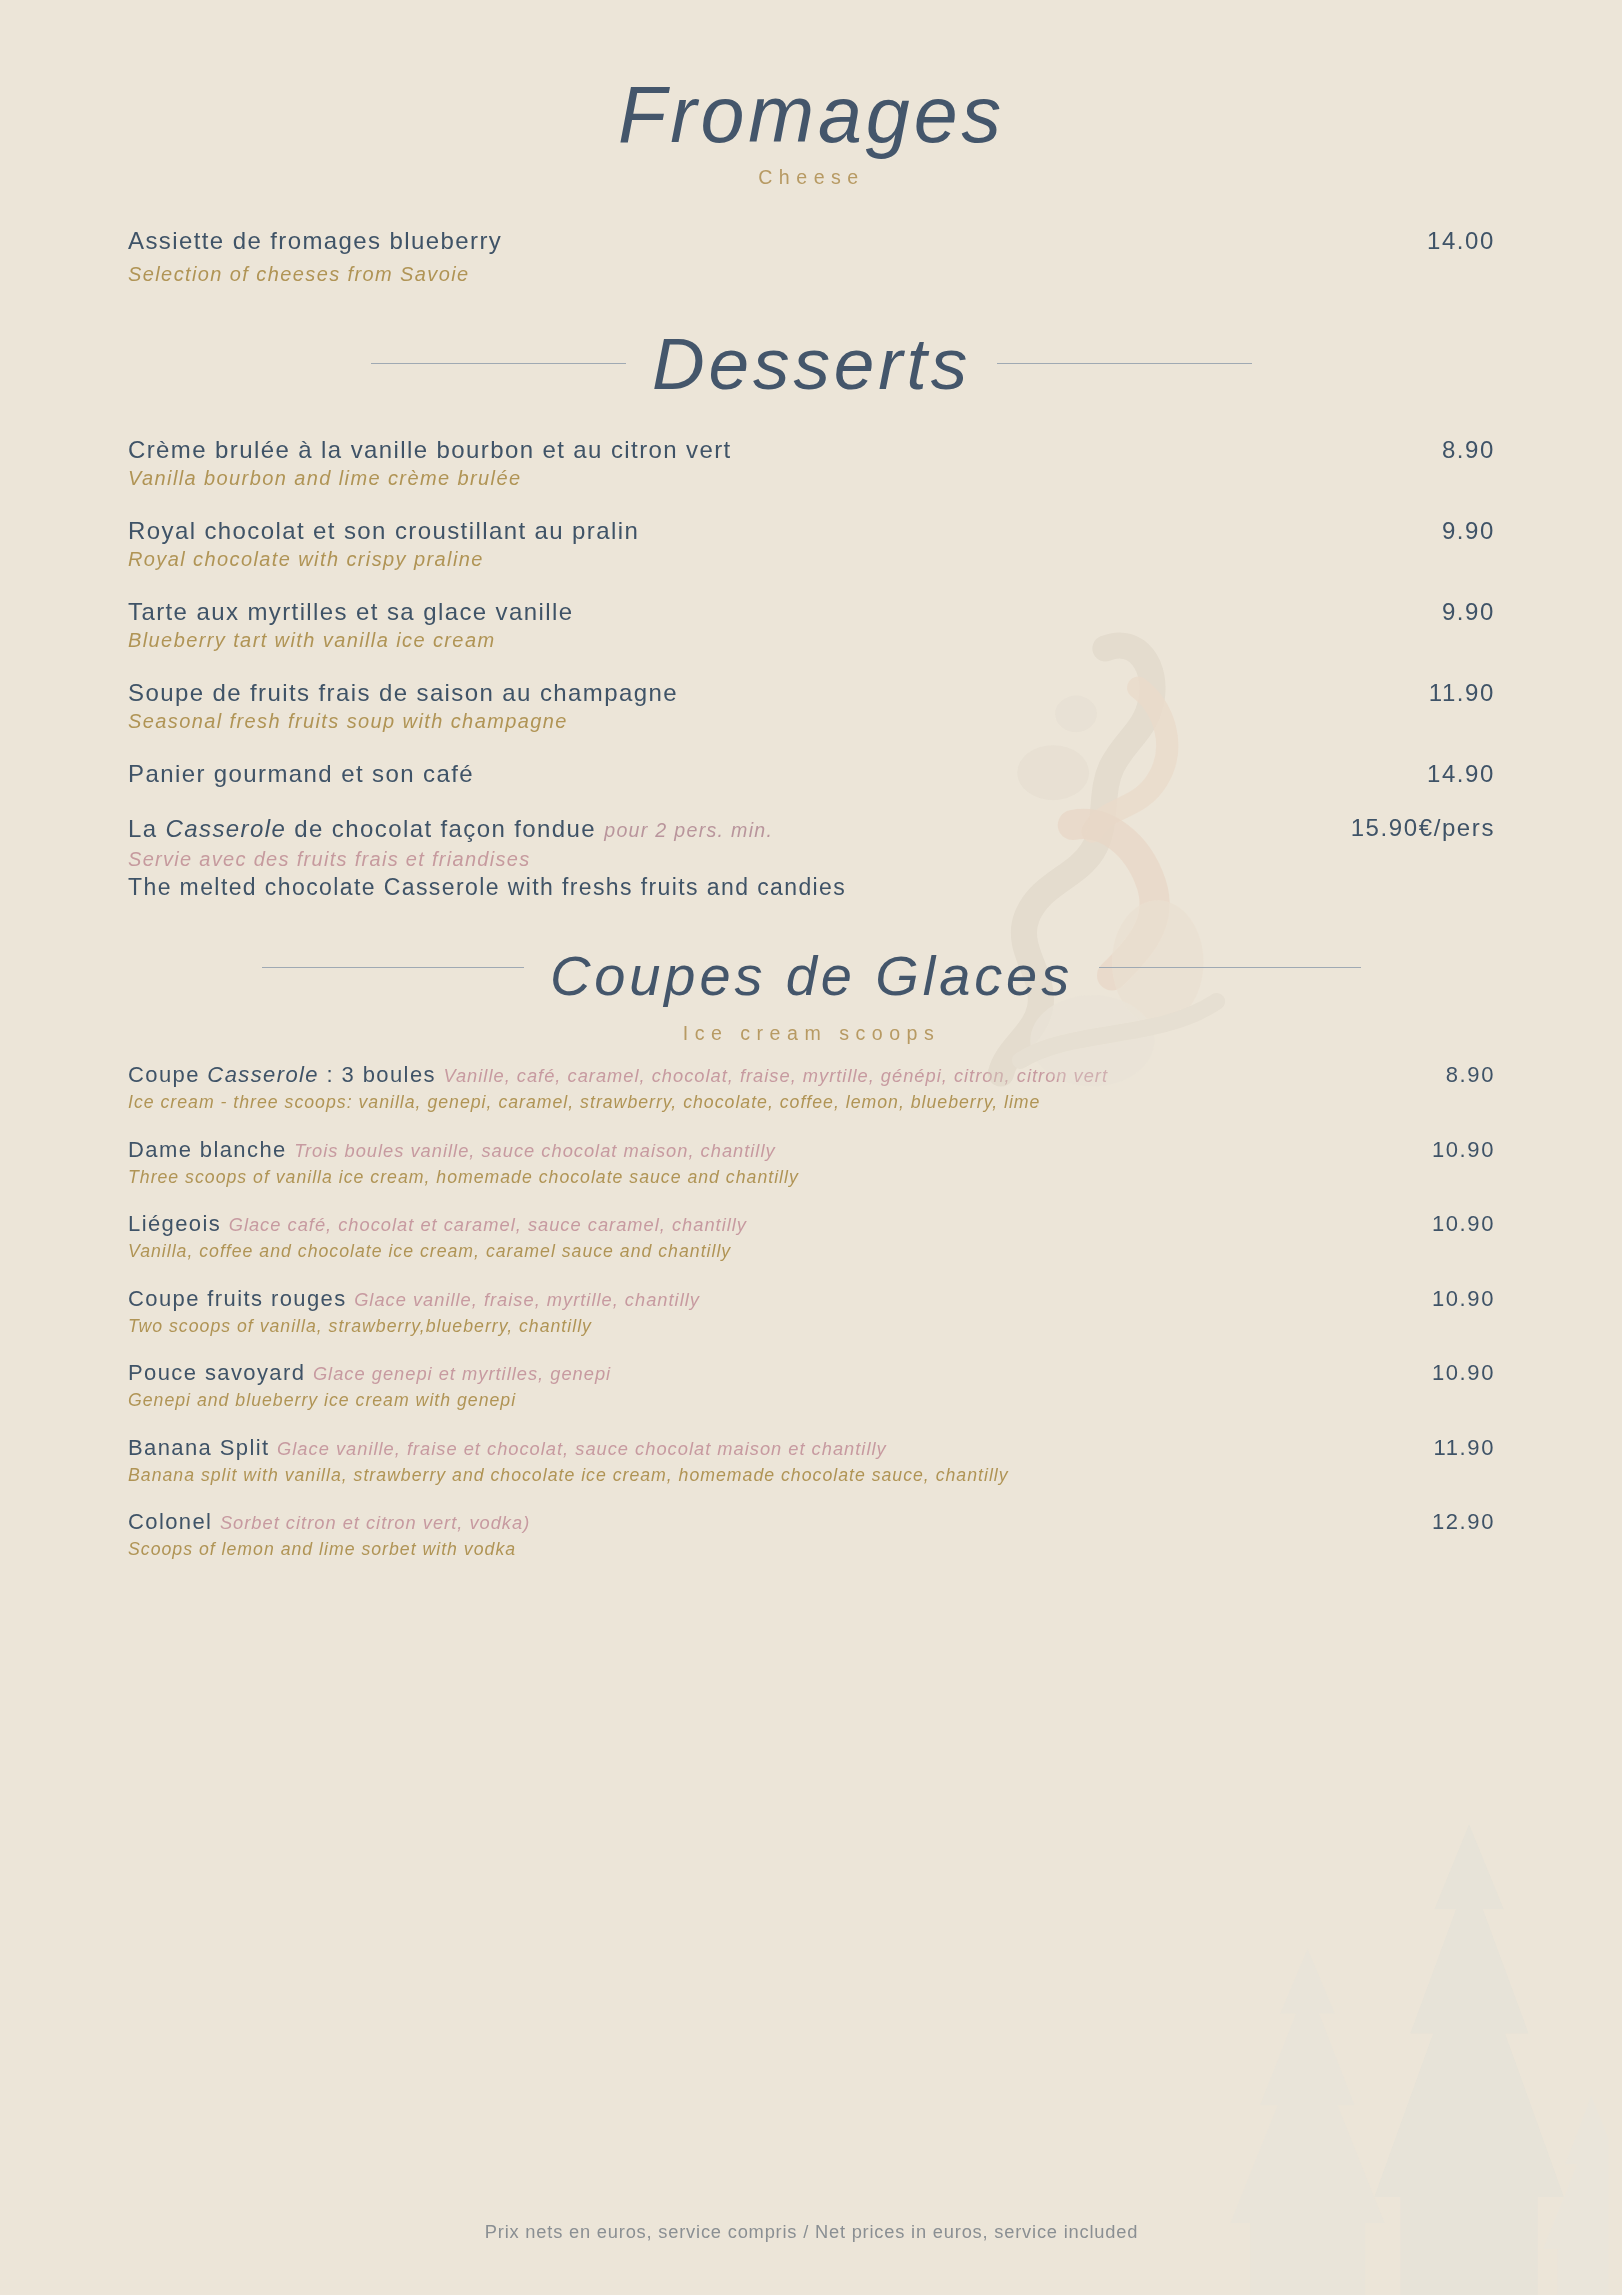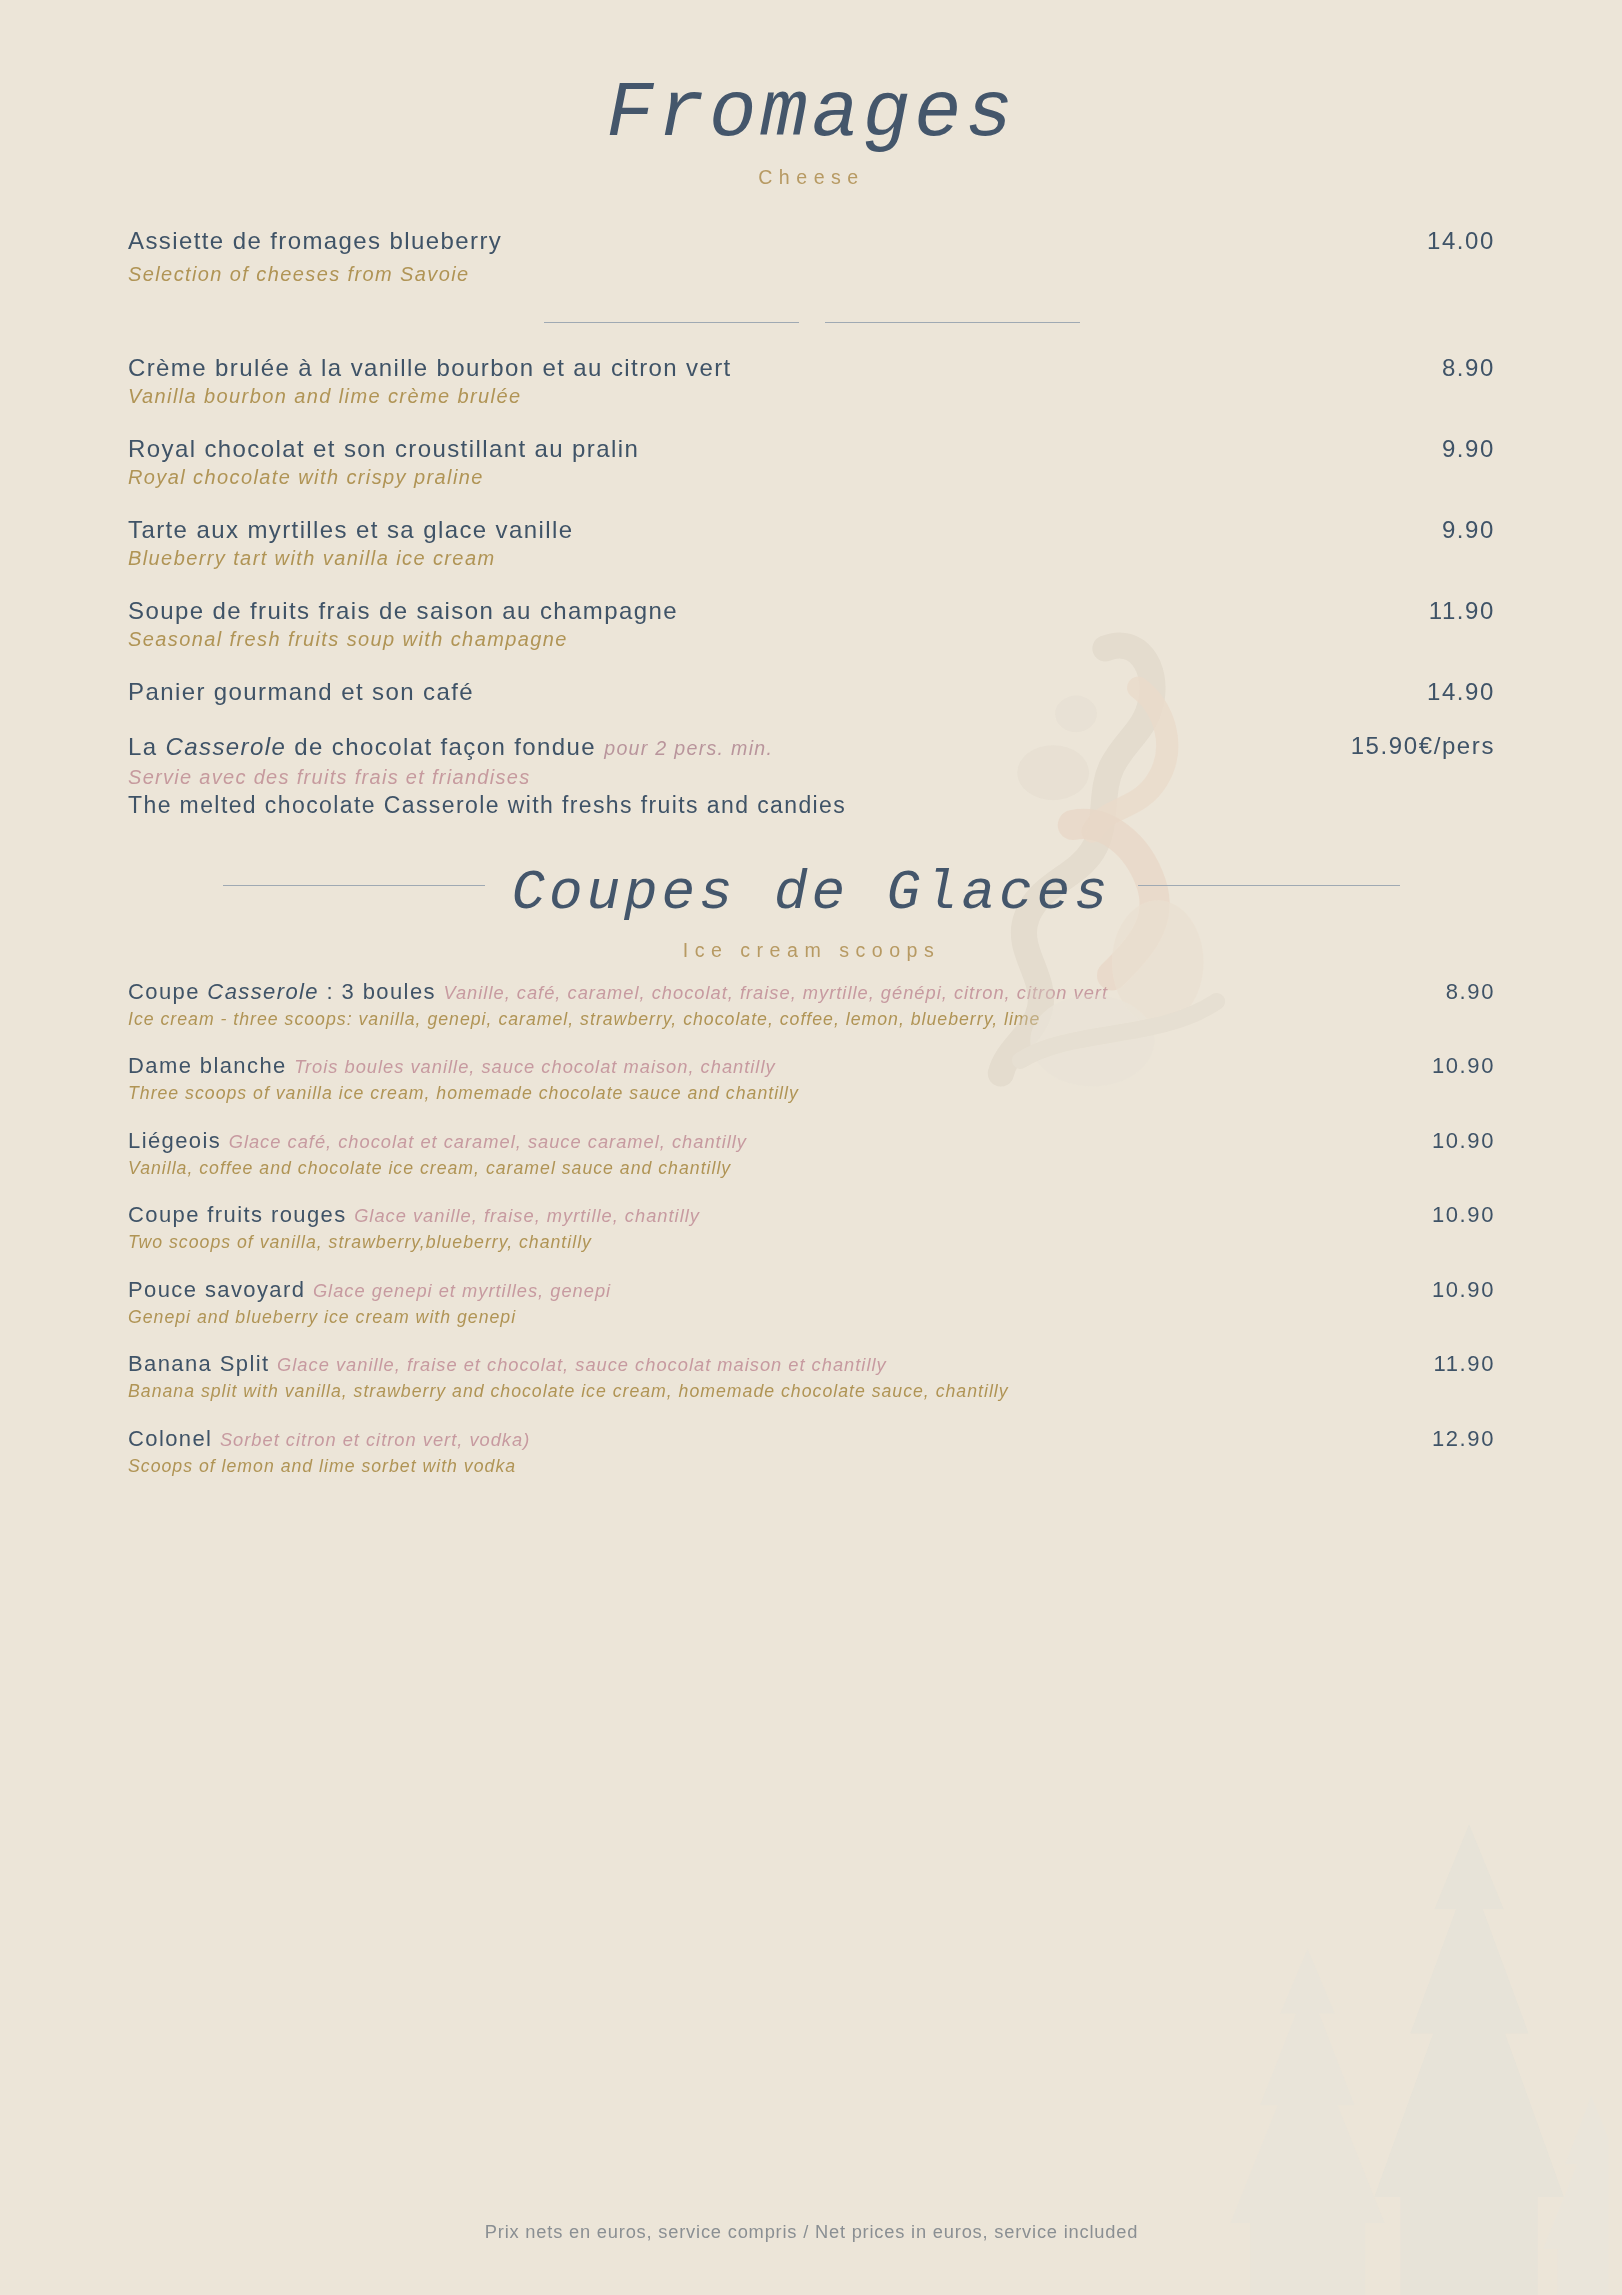--- a/index.html
+++ b/index.html
@@ -39,21 +39,21 @@
   .page {
     position: relative;
     width: 1623px;
     height: 2295px;
     box-sizing: border-box;
     padding: 0 128px;
   }
 
   
   .script-title {
-    font-family: Liberation Mono, monospace;
+    font-family: Liberation Sans, sans-serif;
     font-style: italic;
     font-weight: 400;
     color: #44566b;
     letter-spacing: 3.9px;
     text-align: center;
     white-space: nowrap;
   }
   .sub-title {
     text-align: center;
     color: #b79a63;
@@ -203,20 +203,21 @@
     <div class="item-texts">
       <div class="fr">Assiette de fromages blueberry</div>
       <div class="en" style="margin-top:5.2px;">Selection of cheeses from Savoie</div>
     </div>
     <div class="price">14.00</div>
   </div>
 
   <div class="head-block" style="margin-top:35px;">
     <div class="rule-row">
       <span class="rule" style="width:255px;"></span>
+      <span class="script-title" style="font-size:73px;">Desserts</span>
       <span class="rule" style="width:255px;"></span>
     </div>
   </div>
 
   <div style="margin-top:30px;">
     <div class="item dessert-item">
       <div class="item-texts">
         <div class="fr">Crème brulée à la vanille bourbon et au citron vert</div>
         <div class="en">Vanilla bourbon and lime crème brulée</div>
       </div>

